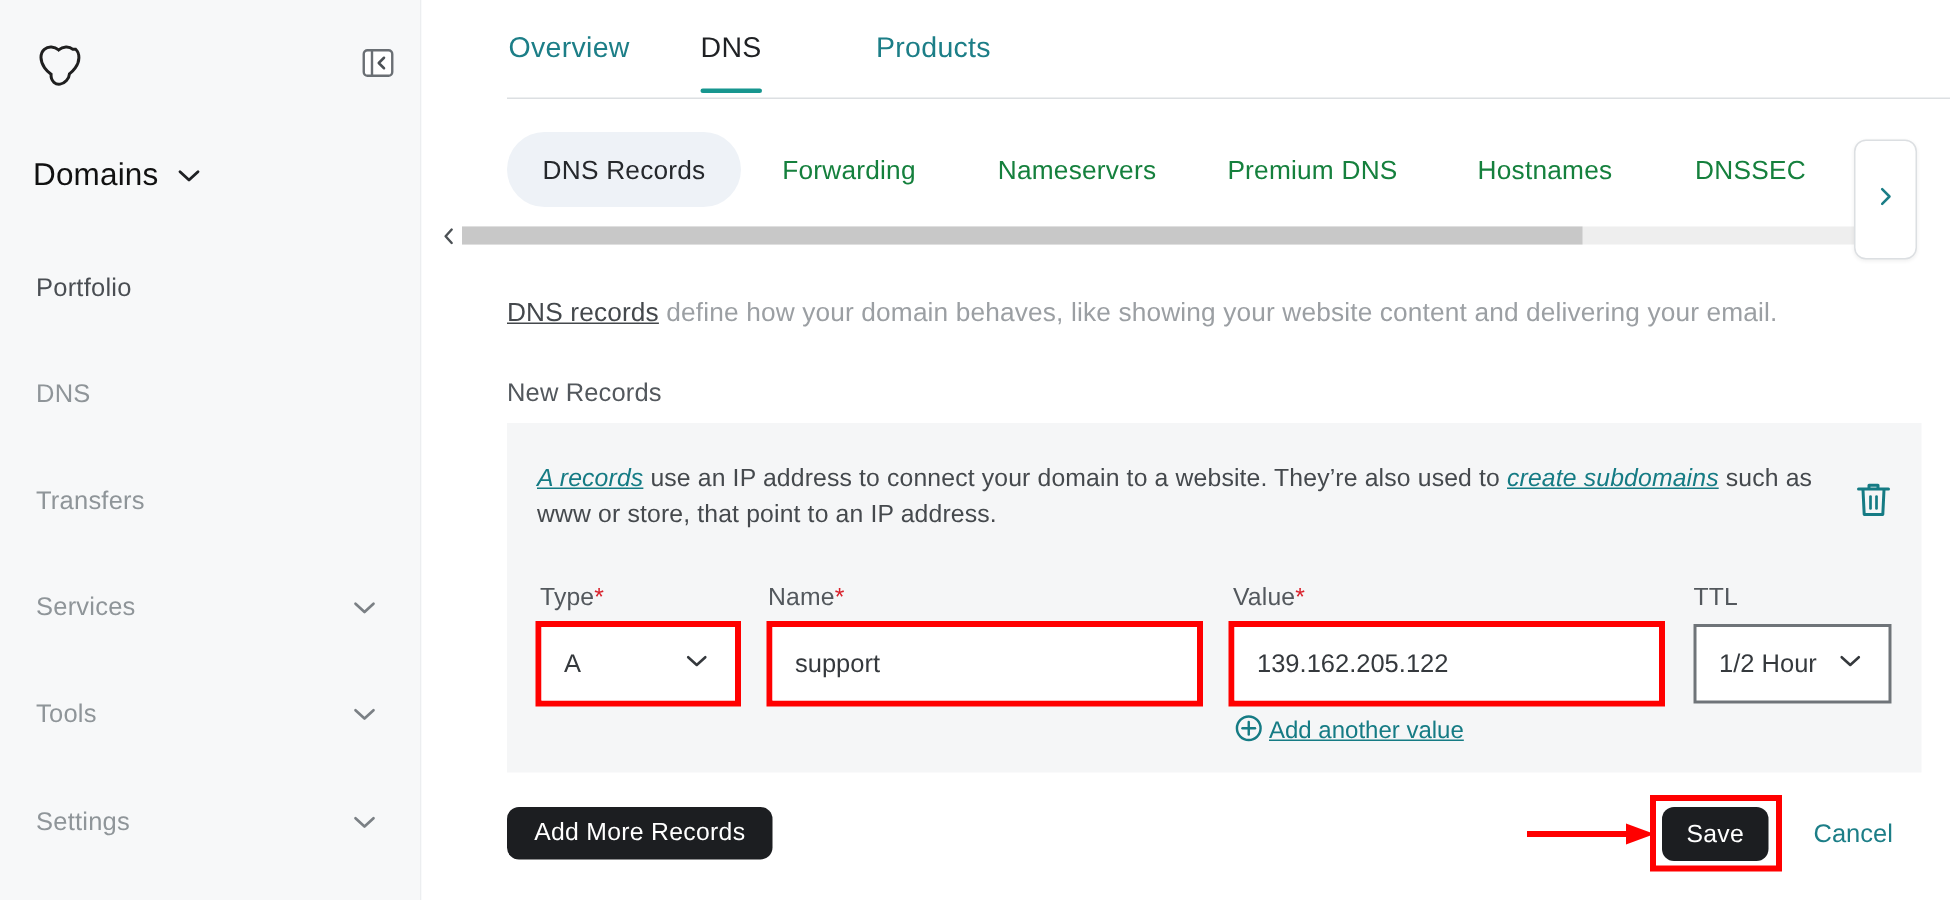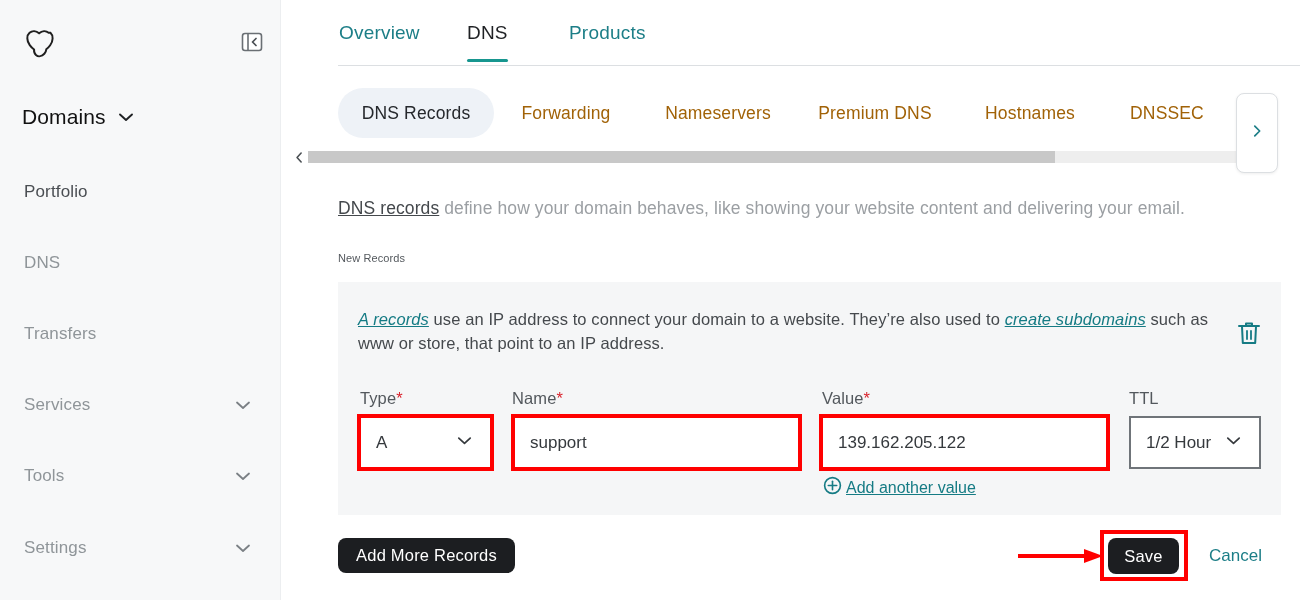--- a/index.html
+++ b/index.html
@@ -65,21 +65,21 @@
   .tabs-baseline {
     position: absolute; left: 57px; top: 65px; width: 962px; height: 1px; background: #dcdfe2;
   }
 
   
   .subtabs { position: absolute; left: 0; top: 88px; width: 1019px; height: 58px; }
   .subtab {
     position: absolute; top: 0; height: 50px;
     display: flex; align-items: center; justify-content: center;
     font-size: 17.5px; letter-spacing: .15px;
-    color: #a16207; cursor: pointer; white-space: nowrap;
+    color: #15803d; cursor: pointer; white-space: nowrap;
   }
   .subtab.active {
     color: #25282c; background: #eef2f7; border-radius: 25px;
   }
   .scroll-next {
     position: absolute; left: 955px; top: 5px;
     width: 42px; height: 80px;
     background: #fff; border: 1px solid #dcdfe2; border-radius: 8px;
     display: flex; align-items: center; justify-content: center;
     box-shadow: 0 1px 3px rgba(0,0,0,.07);
@@ -100,21 +100,21 @@
   }
 
   
   .desc {
     position: absolute; left: 57px; top: 198px;
     font-size: 17.5px; color: #9b9fa3; letter-spacing: .1px; white-space: nowrap; text-align: right;
   }
   .desc .lnk { color: #44484c; text-decoration: underline; cursor: pointer; }
   .newrec {
     position: absolute; left: 57px; top: 252px;
-    font-size: 11px; color: #53585d; letter-spacing: .1px;
+    font-size: 17px; color: #53585d; letter-spacing: .1px;
   }
 
   
   .card {
     position: absolute; left: 338px; top: 282px;
     width: 943px; height: 233px;
     background: #f5f6f7;
   }
   .card-inner { position: relative; width: 100%; height: 100%; }
   .card-desc {
@@ -237,21 +237,21 @@
   <div id="main">
 
     <div class="tabs-row">
       <div class="tab" style="left:58px;">
         <span>Overview</span>
       </div>
       <div class="tab active" style="left:186px;">
         <span>DNS</span>
         <span class="tab-underline"></span>
       </div>
-      <div class="tab" style="left:288px;">
+      <div class="tab" style="left:303px;">
         <span>Products</span>
       </div>
       <div class="tabs-baseline"></div>
     </div>
 
     <div class="subtabs">
       <div class="subtab active" style="left:57px; width:156px;">
         <span>DNS Records</span>
       </div>
       <div class="subtab" style="left:229px; width:112px;">

